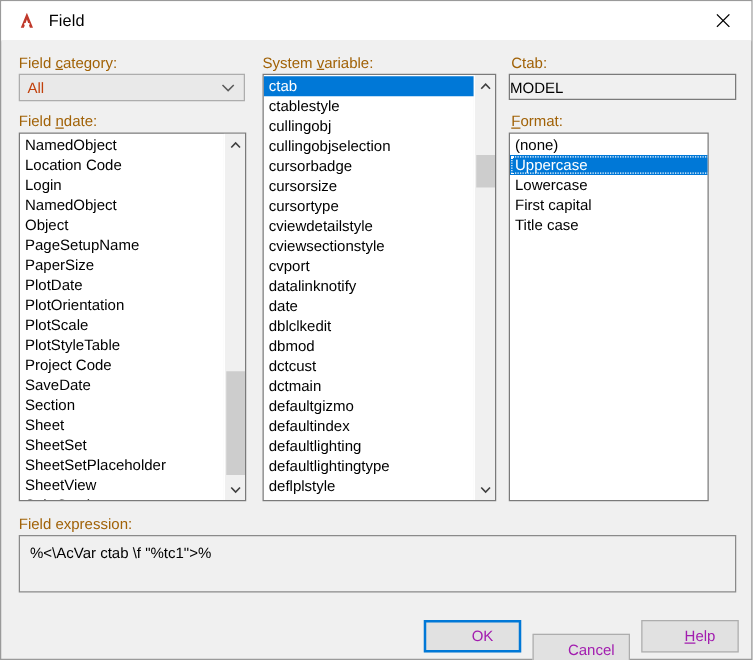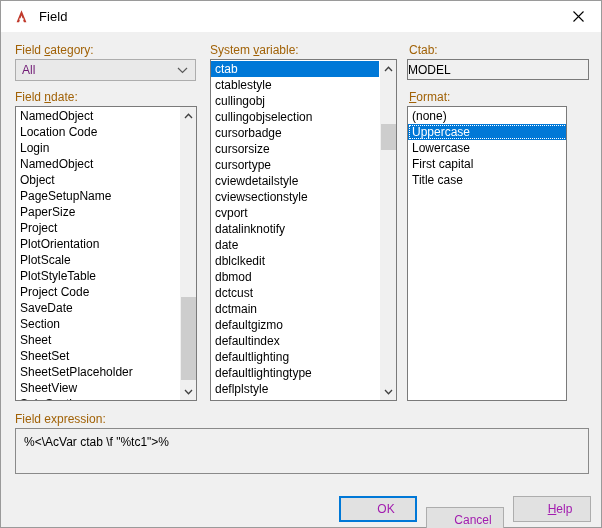--- a/index.html
+++ b/index.html
@@ -50,21 +50,21 @@
   }
   .acc{text-decoration:underline;}
   
   .combo{
     position:absolute;
     background:#e9e9e9;
     border:1px solid #adadad;
     box-sizing:border-box;
     display:flex;align-items:center;
   }
-  .combo .cval{padding-left:6px;font-size:12px;color:#701a75;flex:1;}
+  .combo .cval{padding-left:6px;font-size:12px;color:#c2410c;flex:1;}
   .combo .carrow{
     width:26px;display:flex;align-items:center;justify-content:center;
   }
   .combo .carrow svg{display:block;}
   
   .textbox{
     position:absolute;
     background:#f0f0f0;
     border:1px solid #7a7a7a;
     box-sizing:border-box;
@@ -180,21 +180,21 @@
   </div>
   <div class="listbox" style="left:14px;top:105px;width:182px;height:295px;">
     <div class="listinner" id="fn-list" style="left:0;right:17px;width:165px;">
         <div class="litem">NamedObject</div>
         <div class="litem">Location Code</div>
         <div class="litem">Login</div>
         <div class="litem">NamedObject</div>
         <div class="litem">Object</div>
         <div class="litem">PageSetupName</div>
         <div class="litem">PaperSize</div>
-        <div class="litem">Project</div>
+        <div class="litem">PlotDate</div>
         <div class="litem">PlotOrientation</div>
         <div class="litem">PlotScale</div>
         <div class="litem">PlotStyleTable</div>
         <div class="litem">Project Code</div>
         <div class="litem">SaveDate</div>
         <div class="litem">Section</div>
         <div class="litem">Sheet</div>
         <div class="litem">SheetSet</div>
         <div class="litem">SheetSetPlaceholder</div>
         <div class="litem">SheetView</div>

